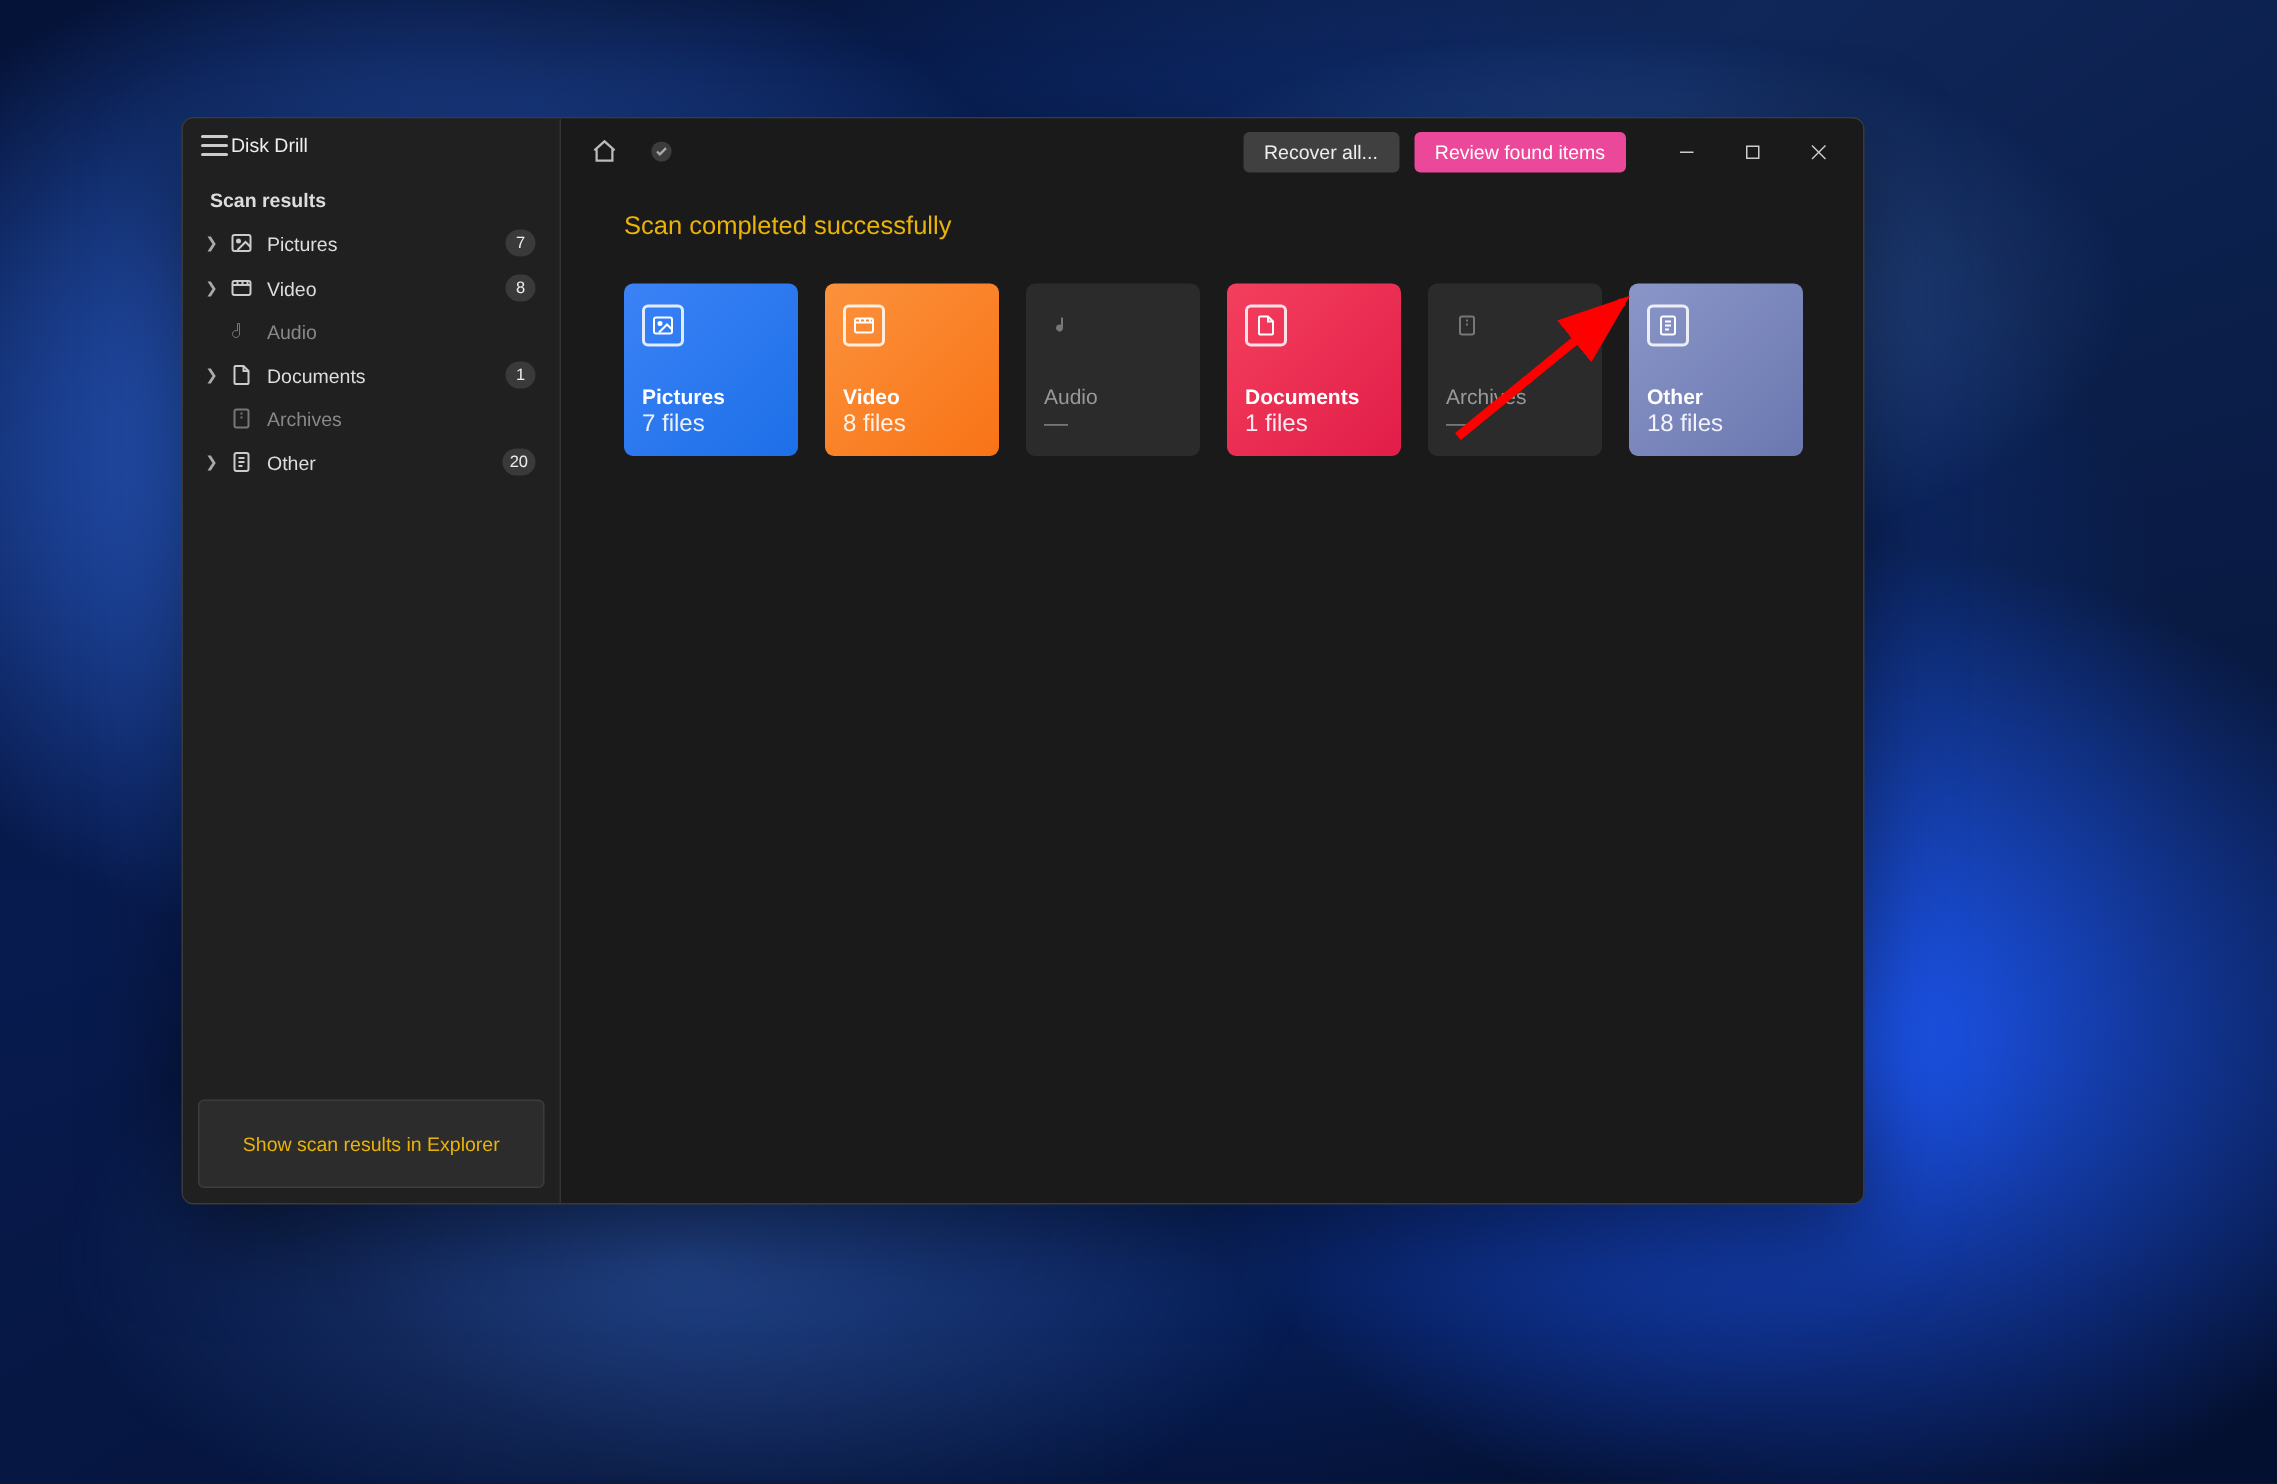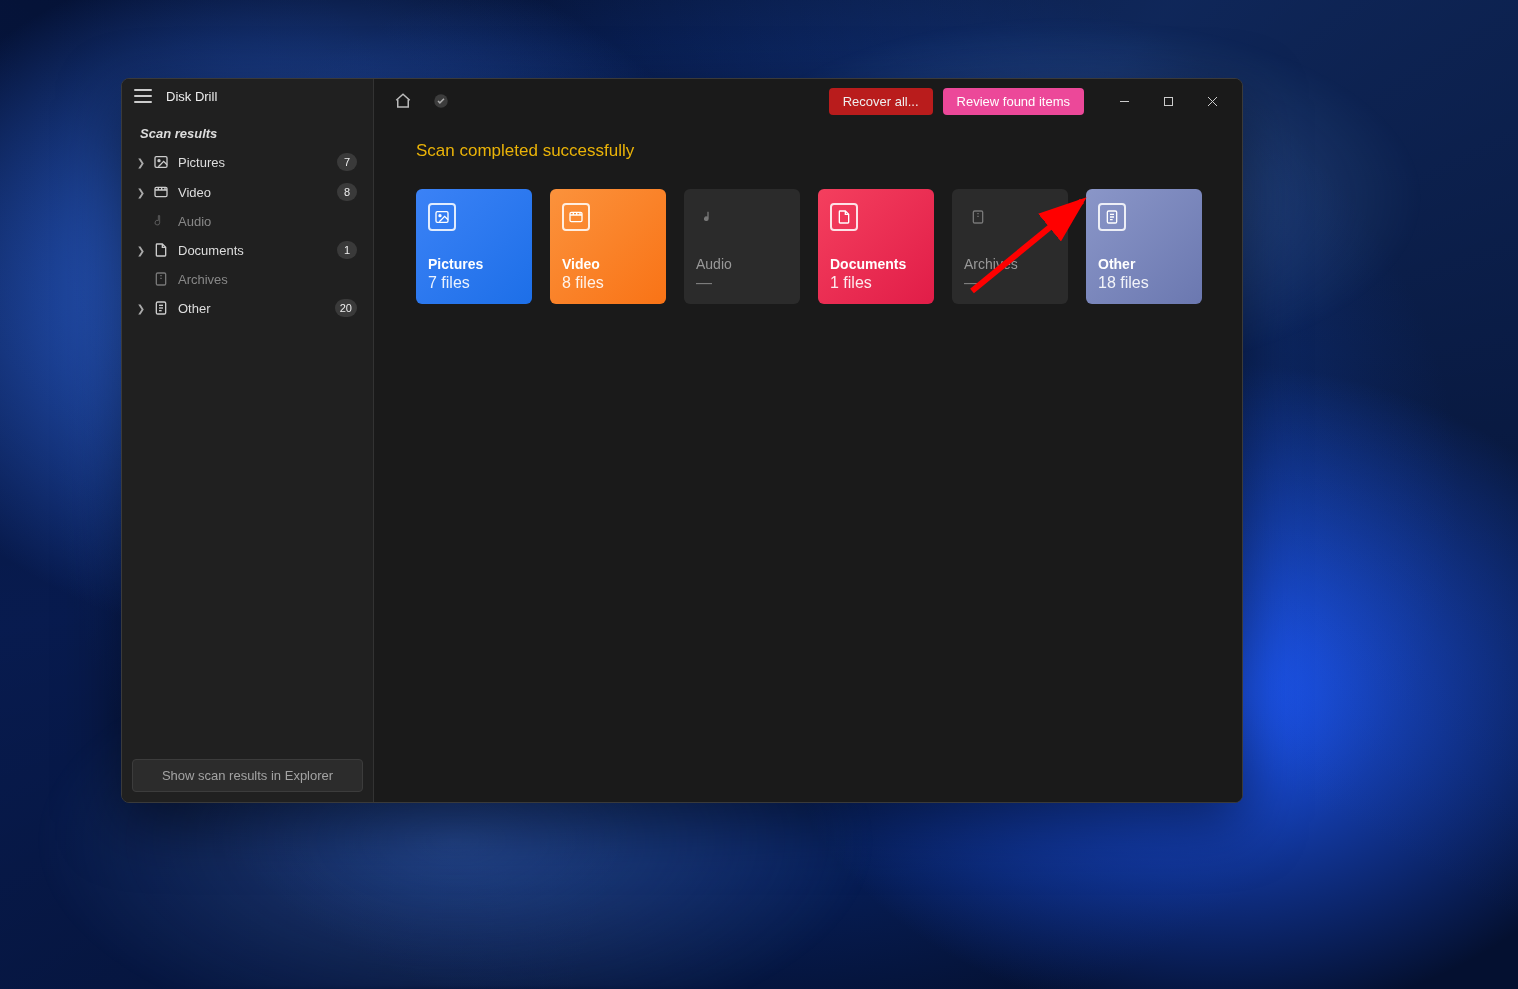--- a/index.html
+++ b/index.html
@@ -44,38 +44,38 @@
   }
 
   
   .sidebar {
     width: 252px; flex-shrink: 0;
     background: #202020;
     display: flex; flex-direction: column;
     border-right: 1px solid #333;
   }
   .sb-header {
-    display: flex; align-items: flex-start; gap: 14px;
+    display: flex; align-items: flex-end; gap: 2px;
     padding: 10px 14px 10px 12px;
     color: #eee; font-size: 13px;
   }
   .hamburger { width: 18px; height: 14px; display: flex; flex-direction: column; justify-content: space-between; cursor:pointer;}
   .hamburger span { height: 2px; background: #ccc; border-radius: 1px; }
 
   .sb-nav { padding: 4px 8px; }
   .nav-item {
     display: flex; align-items: center; gap: 12px;
     padding: 8px 12px; border-radius: 4px;
     color: #eee; font-size: 13px; cursor: pointer;
   }
   .nav-item.active { background: #333; }
   .grid-icon { width:14px; height:14px; display:grid; grid-template-columns:1fr 1fr 1fr; grid-template-rows:1fr 1fr 1fr; gap:1.5px;}
   .grid-icon i{background:#ccc;}
 
-  .sb-section-title { color: #ddd; font-size: 13px; font-weight:600; padding: 12px 18px 6px; font-style: italic; }
+  .sb-section-title { color: #ddd; font-size: 13px; font-weight:600; padding: 12px 18px 6px; }
 
   .tree { padding: 0 8px; }
   .tree-item {
     display: flex; align-items: center;
     padding: 6px 8px 6px 4px; border-radius: 4px;
     color: #ddd; font-size: 13px; cursor:pointer;
     position: relative;
   }
   .tree-item .chev { width: 14px; text-align:center; color:#aaa; font-size:10px;}
   .tree-item .t-icon { width: 18px; margin: 0 8px 0 4px; display:flex; align-items:center; justify-content:center;}
@@ -84,39 +84,39 @@
     min-width: 20px; height: 18px; padding: 0 5px;
     background: #3a3a3a; border-radius: 9px;
     color: #eee; font-size: 11px;
     display:flex; align-items:center; justify-content:center;
   }
   .tree-item.dim { color: #888; }
   .tree-item.dim .t-icon svg { stroke:#777; fill:none;}
 
   .sb-footer { margin-top: auto; padding: 10px; }
   .explorer-btn {
-    width: 100%; padding: 8px;
+    width: 100%; padding: 21px;
     background: #2c2c2c; border: 1px solid #3c3c3c; border-radius: 4px;
-    color: #a3a3a3; font-size: 13px; text-align:center; cursor:pointer;
+    color: #eab308; font-size: 13px; text-align:center; cursor:pointer;
   }
 
   
   .main { flex:1; background: #1a1a1a; display:flex; flex-direction:column; }
   .toolbar {
     display:flex; align-items:center; gap:10px;
     padding: 6px 10px 6px 18px; height: 44px;
   }
   .tb-left { display:flex; gap:16px; align-items:center;}
   .tb-iconbtn { width:22px; height:22px; display:flex; align-items:center; justify-content:center; cursor:pointer; color:#bbb;}
   .tb-spacer { flex:1; }
   .btn {
     padding: 6px 14px; border-radius: 4px; font-size: 13px; cursor:pointer;
     border: none;
   }
-  .btn-secondary { background: #b91c1c; color:#eee; }
+  .btn-secondary { background: #404040; color:#eee; }
   .btn-primary { background: #ec4899; color:#fff; }
   .winctrl { display:flex; gap:0; margin-left:8px;}
   .winctrl div { width: 44px; height:30px; display:flex; align-items:center; justify-content:center; color:#ccc; cursor:pointer;}
 
   .content { padding: 14px 42px; }
   .headline { color:#fff; font-size: 27px; font-weight:600; }
   .subhead { color:#eab308; font-size: 17px; margin-top:4px; }
 
   .cards { display:flex; gap:18px; margin-top:28px; }
   .card {

